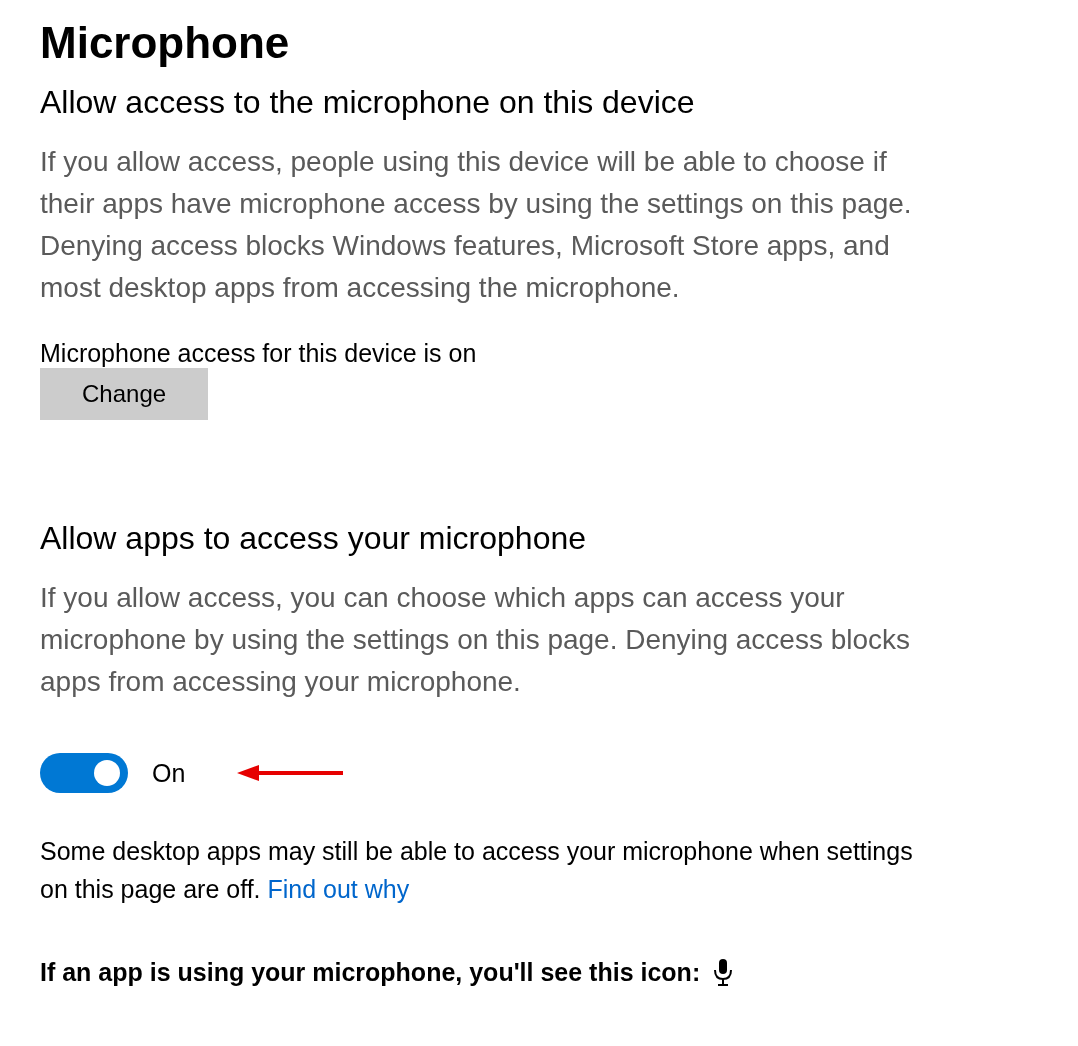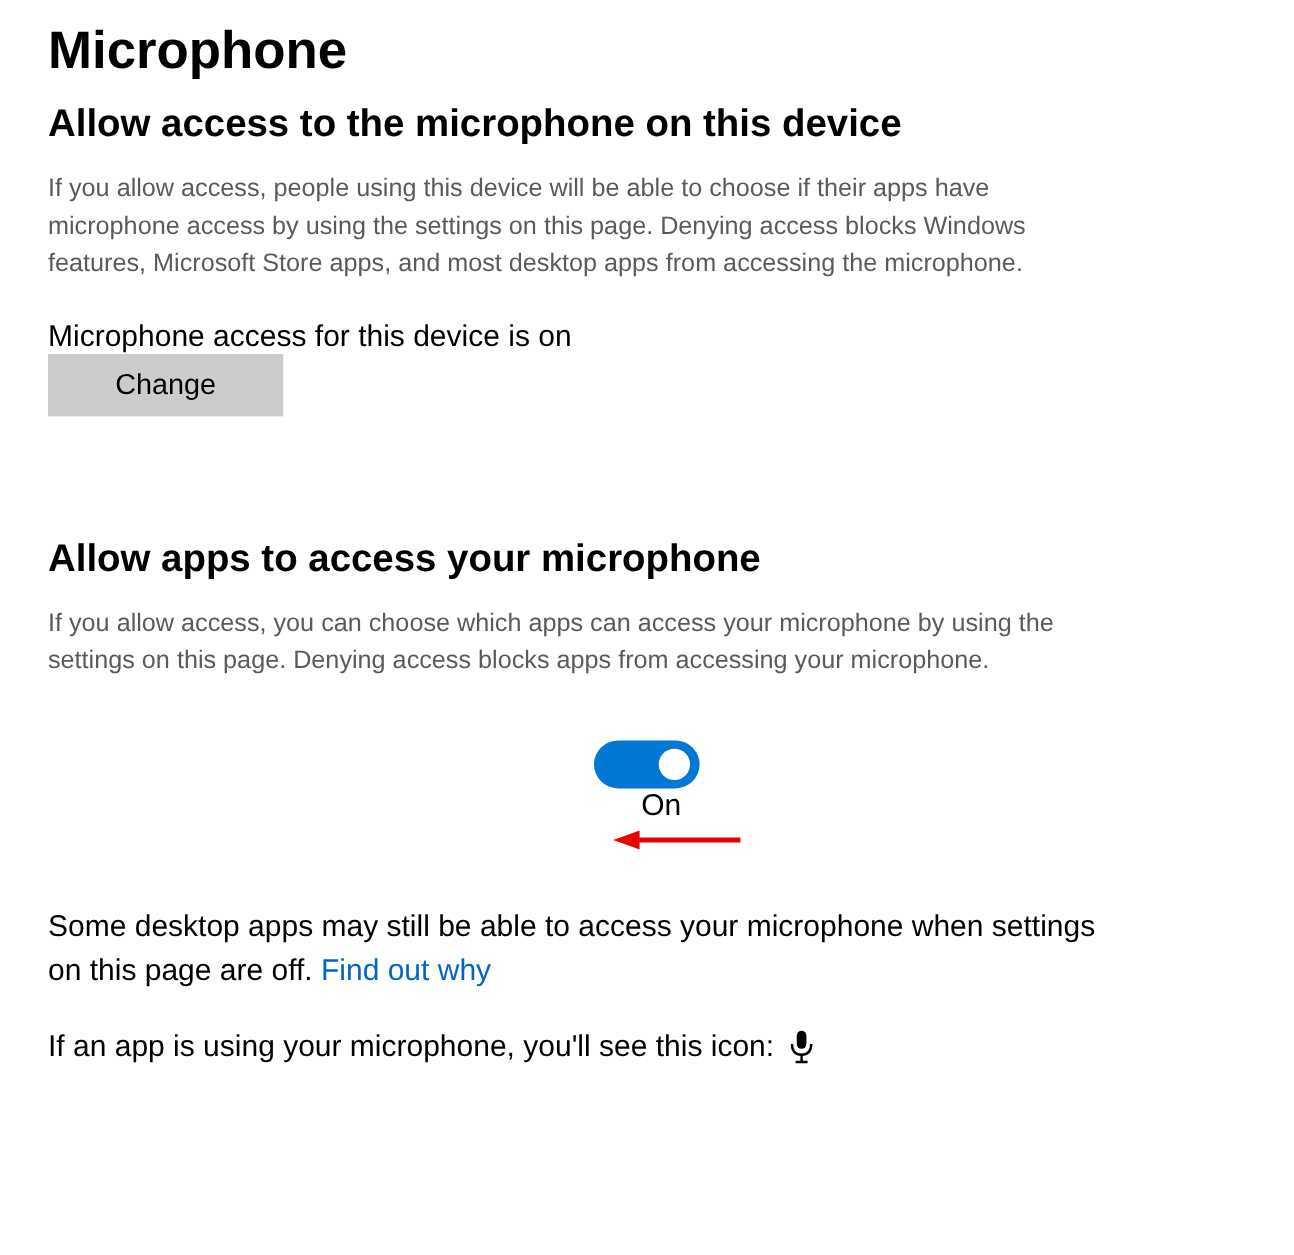--- a/index.html
+++ b/index.html
@@ -14,55 +14,54 @@
       width: 1078px;
     }
     .page-title {
       font-size: 44px;
       font-weight: 700;
       color: #000;
       margin-bottom: 16px;
     }
     .section-heading {
       font-size: 32px;
-      font-weight: 700;
+      font-weight: 400;
       color: #000;
       margin-bottom: 20px;
     }
     .section-heading.second {
       margin-top: 100px;
     }
     .description {
-      font-size: 21px;
+      font-size: 28px;
       color: #5a5a5a;
       line-height: 1.5;
       max-width: 900px;
       margin-bottom: 30px;
     }
     .status-text {
       font-size: 25px;
       color: #000;
       margin-bottom: 0;
     }
     .change-button {
       background: #cccccc;
       border: none;
-      padding: 12px 56px;
+      padding: 12px 42px;
       font-size: 24px;
       font-family: inherit;
       color: #000;
       cursor: pointer;
     }
     .toggle-row {
       display: flex;
       align-items: center;
       margin-top: 50px;
       margin-bottom: 40px;
       position: relative;
-      flex-direction: column;
     }
     .toggle {
       width: 88px;
       height: 40px;
       background: #0078d4;
       border-radius: 20px;
       position: relative;
       cursor: pointer;
     }
     .toggle-knob {
@@ -93,25 +92,25 @@
       line-height: 1.5;
       max-width: 900px;
     }
     .link {
       color: #0066cc;
       text-decoration: none;
       cursor: pointer;
       margin-top: 20px;
     }
     .icon-row {
-      margin-top: 29px;
+      margin-top: 50px;
       font-size: 25px;
       color: #000;
       display: flex;
-      align-items: center;
+      font-weight: bold;
     }
     .mic-icon {
       margin-left: 12px;
       display: inline-flex;
       align-items: center;
     }
   </style>
 </head>
 <body>
 

